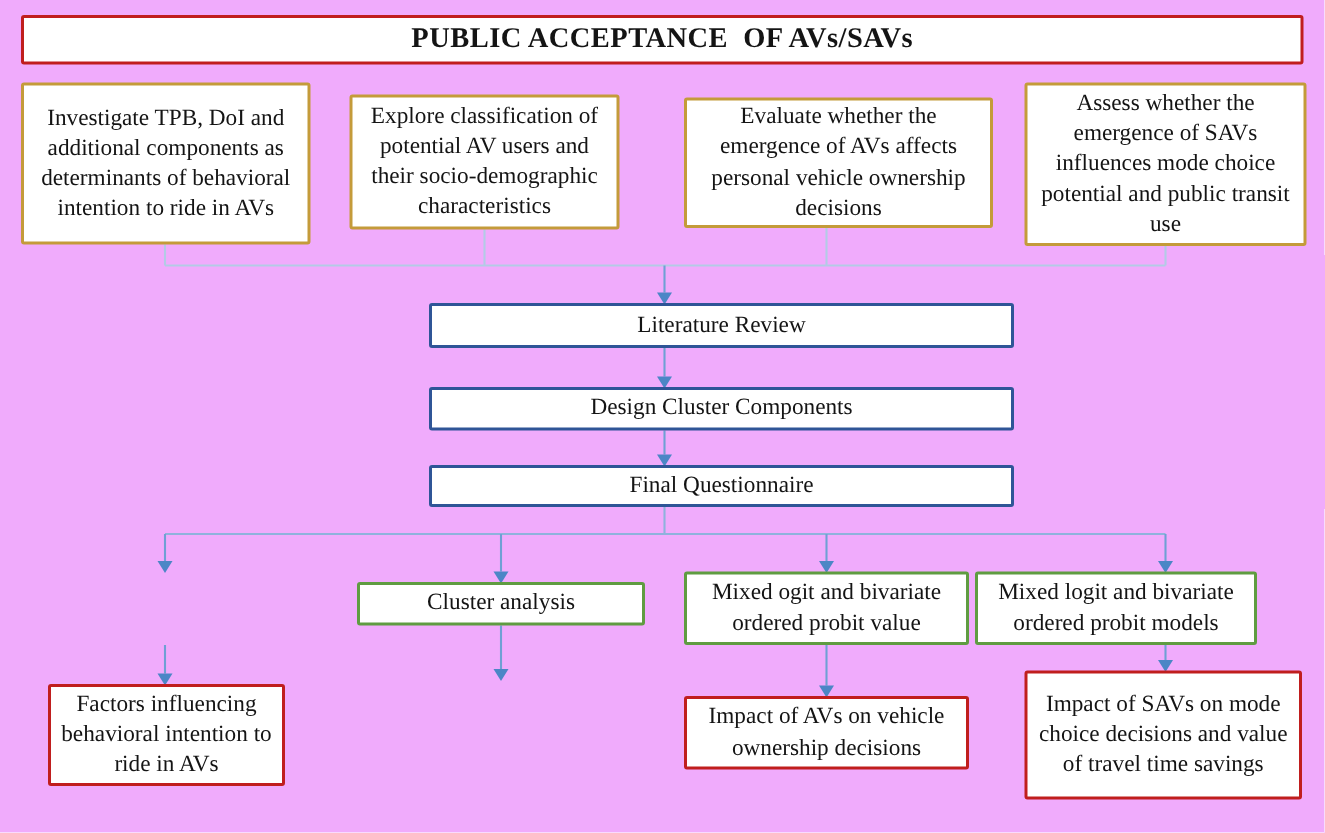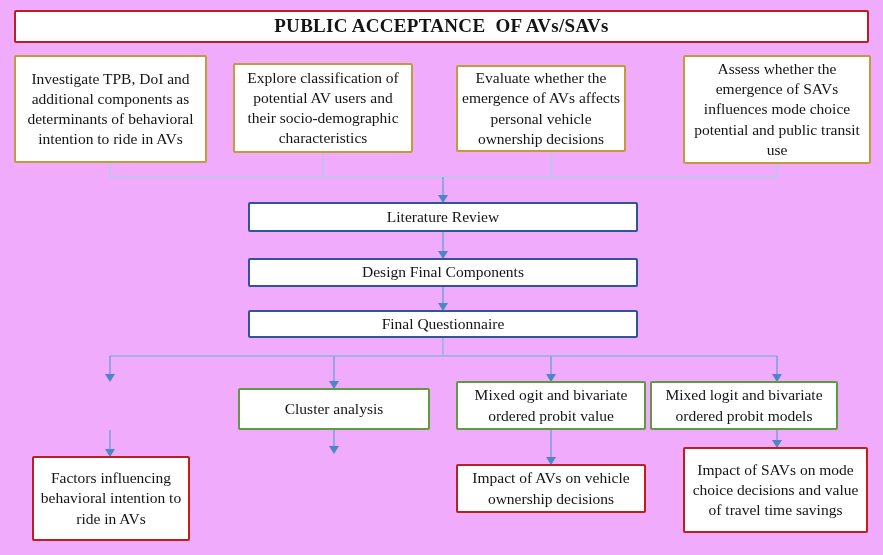--- a/index.html
+++ b/index.html
@@ -23,21 +23,21 @@
     border-radius:2px;
   }
   .title-box{
     border:2px solid #C01E1E;
     font-weight:bold;
     font-size:19px;
     letter-spacing:0.3px;
   }
   .title-box span{white-space:pre-wrap;}
   .gold{border:2px solid #C49B3A;}
-  .blue{border:2px solid #2F5597;}
+  .blue{border:2px solid #2F5597;margin-left:38px;}
   .green{border:2px solid #5F9C41;}
   .red{border:2px solid #C01E1E;}
 </style>
 </head>
 <body>
 
 <div class="canvas">
 
   <svg class="overlay" width="883" height="555" viewBox="0 0 883 555" xmlns="http://www.w3.org/2000/svg">
 
@@ -87,48 +87,48 @@
   <div class="box title-box" style="left:14px;top:10px;width:855px;height:33px">
     <span>PUBLIC ACCEPTANCE  OF AVs/SAVs</span>
   </div>
 
   <div class="box gold" style="left:14px;top:55px;width:193px;height:108px">
     <span>Investigate TPB, DoI and additional components as determinants of behavioral intention to ride in AVs</span>
   </div>
   <div class="box gold" style="left:233px;top:63px;width:180px;height:90px">
     <span>Explore classification of potential AV users and their socio-demographic characteristics</span>
   </div>
-  <div class="box gold" style="left:456px;top:65px;width:170px;height:87px">
+  <div class="box gold" style="left:456px;top:65px;width:206px;height:87px">
     <span>Evaluate whether the emergence of AVs affects personal vehicle ownership decisions</span>
   </div>
   <div class="box gold" style="left:683px;top:55px;width:188px;height:109px">
     <span>Assess whether the emergence of SAVs influences mode choice potential and public transit use</span>
   </div>
 
   <div class="box blue" style="left:248px;top:202px;width:390px;height:30px">
     <span>Literature Review</span>
   </div>
   <div class="box blue" style="left:248px;top:258px;width:390px;height:29px">
-    <span>Design Final Components</span>
+    <span>Design Cluster Components</span>
   </div>
   <div class="box blue" style="left:248px;top:310px;width:390px;height:28px">
     <span>Final Questionnaire</span>
   </div>
 
-  <div class="box green" style="left:238px;top:388px;width:192px;height:42px">
+  <div class="box green" style="left:238px;top:388px;width:192px;height:29px">
     <span>Cluster analysis</span>
   </div>
   <div class="box green" style="left:456px;top:381px;width:190px;height:49px">
     <span>Mixed ogit and bivariate ordered probit value</span>
   </div>
   <div class="box green" style="left:650px;top:381px;width:188px;height:49px">
     <span>Mixed logit and bivariate ordered probit models</span>
   </div>
 
-  <div class="box red" style="left:32px;top:456px;width:158px;height:85px">
+  <div class="box red" style="left:32px;top:456px;width:158px;height:68px">
     <span>Factors influencing behavioral intention to ride in AVs</span>
   </div>
   <div class="box red" style="left:456px;top:464px;width:190px;height:49px">
     <span>Impact of AVs on vehicle ownership decisions</span>
   </div>
   <div class="box red" style="left:683px;top:447px;width:185px;height:86px">
     <span>Impact of SAVs on mode choice decisions and value of travel time savings</span>
   </div>
 
 </div>

